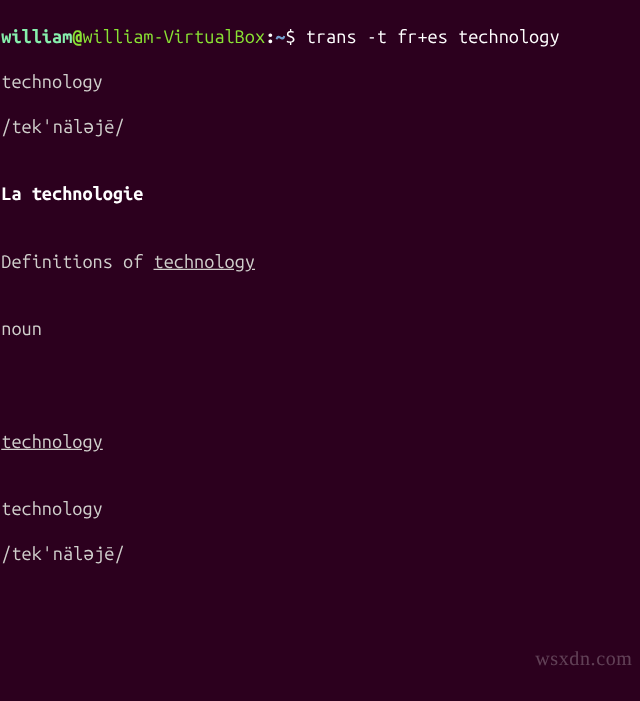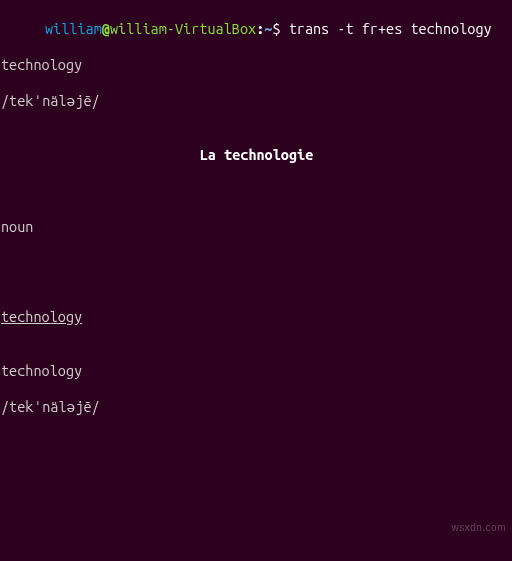--- a/index.html
+++ b/index.html
@@ -11,49 +11,50 @@
     font-size: 14.5px;
     line-height: 18px;
     color: #d0cfcc;
     overflow: hidden;
     position: relative;
   }
   .term {
     padding: 2px 0 0 1px;
     white-space: pre;
   }
-  .bold { font-weight: bold; color: #ffffff; text-align: center; }
-  .user { color: #0ea5e9; font-weight: normal; margin-left: 44px; }
+  .bold { font-weight: bold; color: #ffffff; }
+  .user { color: #86efac; font-weight: bold; }
   .host { color: #8ae234; font-weight: normal; }
   .at   { color: #8ae234; font-weight: bold; }
   .colon{ color: #ffffff; font-weight: bold; }
   .path { color: #729fcf; font-weight: bold; }
   .dollar{ color: #ffffff; }
   .cmd  { color: #ffffff; }
   .ul   { text-decoration: underline; }
   .watermark {
     position: absolute;
     right: 6px;
     bottom: 24px;
-    font-size: 10px;
-    font-family: Liberation Sans, sans-serif;
+    font-size: 16px;
+    font-family: Liberation Serif, serif;
     color: rgba(255,255,255,0.25);
     letter-spacing: 0.5px;
   }
 </style>
 </head>
 <body>
 
 <div class="term">
 <div><span class="user">william</span><span class="at">@</span><span class="host">william-VirtualBox</span><span class="colon">:</span><span class="path">~</span><span class="dollar">$</span> <span class="cmd">trans -t fr+es technology</span></div>
 <div>technology</div>
 <div>/tekˈnäləjē/</div>
 <div></div>
 <div class="bold">La technologie</div>
 <div></div>
+<div><span>Definitions of </span><span class="ul">technology</span></div>
 <div></div>
 <div>noun</div>
 <div><span>    </span></div>
 <div></div>
 <div class="ul">technology</div>
 <div></div>
 <div>technology</div>
 <div>/tekˈnäləjē/</div>
 <div></div>
 

